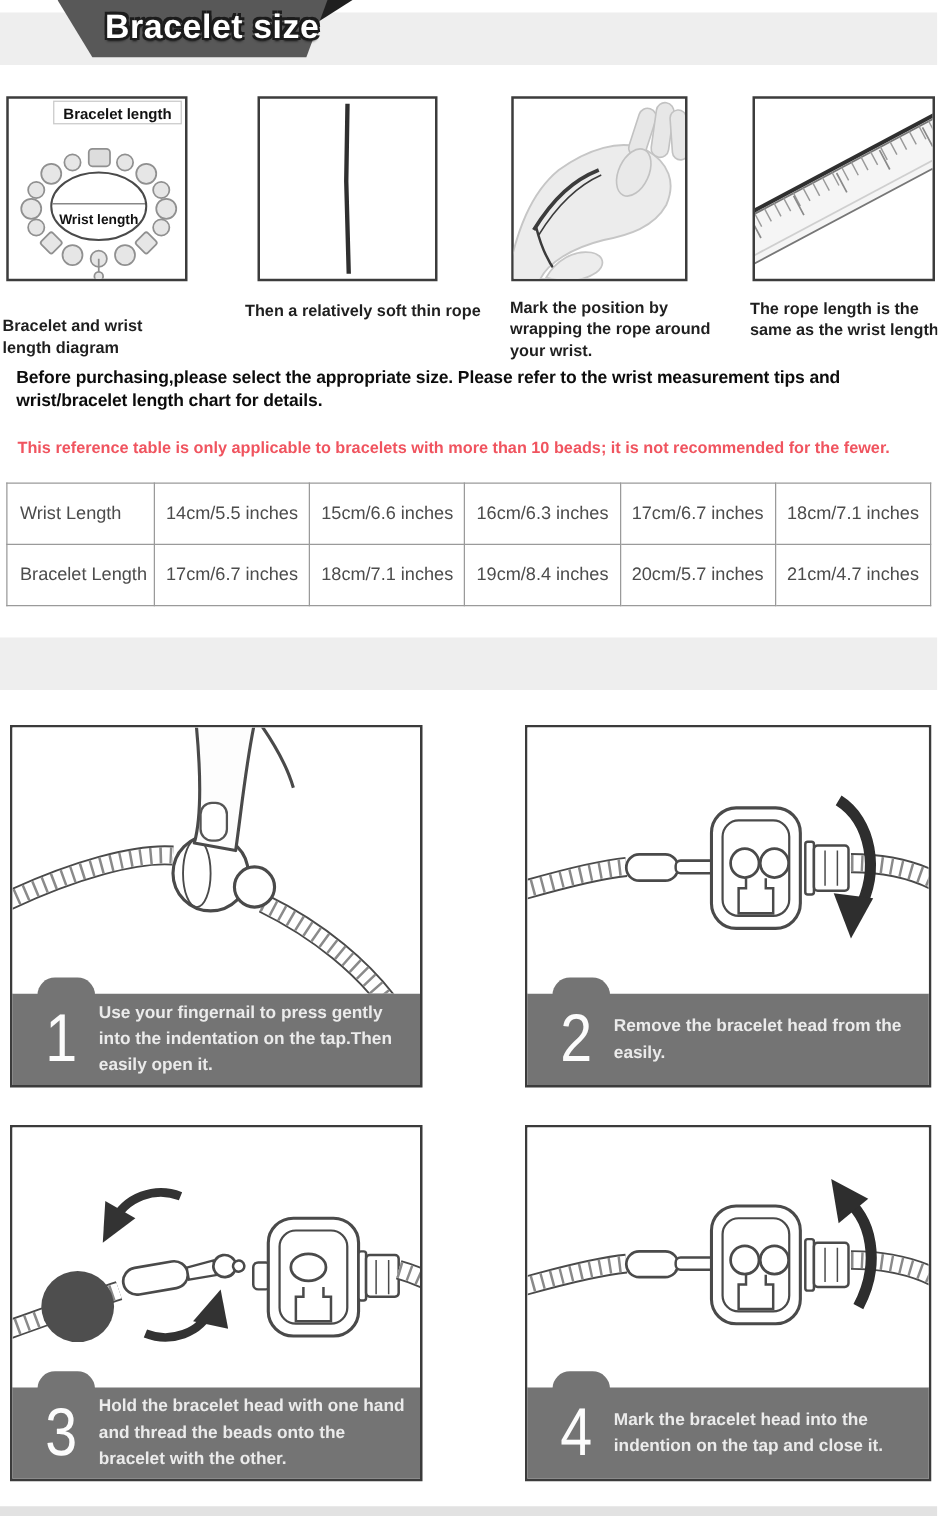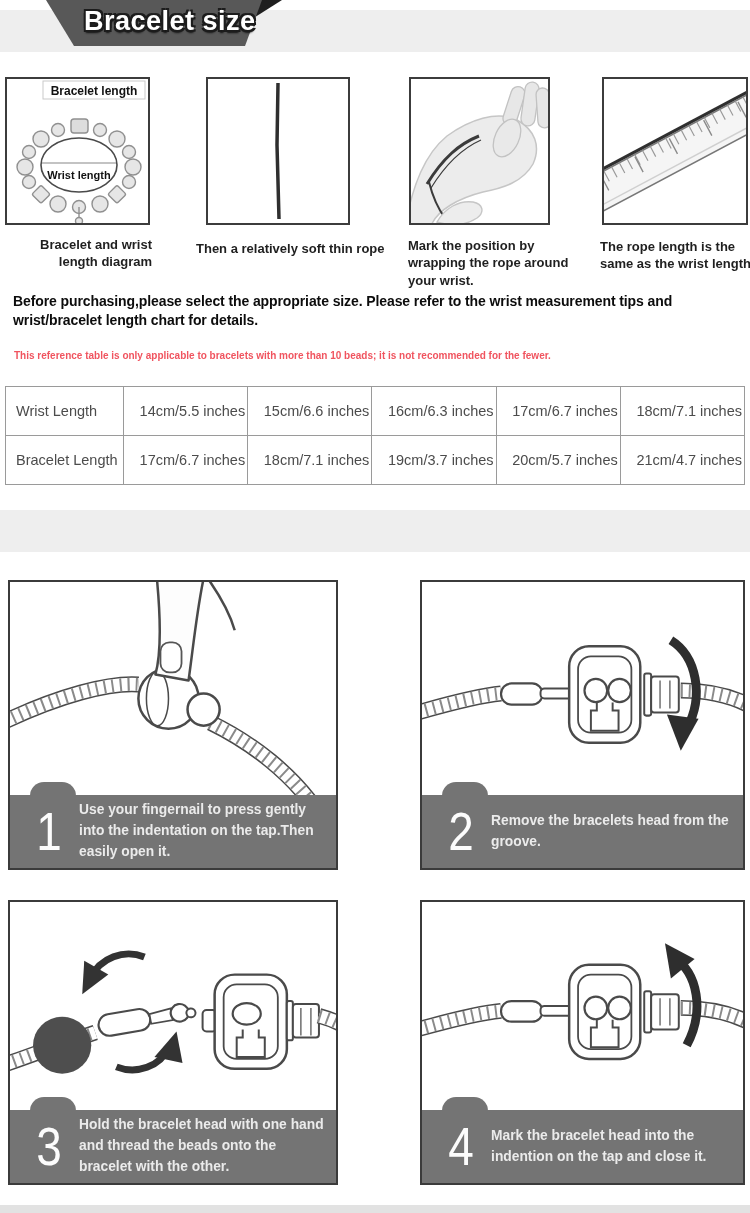--- a/index.html
+++ b/index.html
@@ -11,25 +11,25 @@
   .ribbon-label{position:absolute;left:38px;top:6px;font-size:27px;font-weight:bold;color:#fff;
     letter-spacing:.5px;
     text-shadow:-2px -2px 0 #1c1c1c,2px -2px 0 #1c1c1c,-2px 2px 0 #1c1c1c,2px 2px 0 #1c1c1c,0 3px 2px #111;}
   
   .mbox{position:absolute;top:77px;height:148px;border:2px solid #3c3c3c;background:#fff;box-sizing:border-box;}
   .mbox svg{width:100%;height:100%;display:block;}
   .mcap{position:absolute;font-size:13px;font-weight:bold;color:#1f1f1f;line-height:1.34;}
   
   .intro{position:absolute;left:13px;top:292px;width:727px;font-size:14px;font-weight:bold;
          color:#0c0c0c;line-height:1.36;letter-spacing:-.1px;}
-  .note{position:absolute;left:14px;top:350px;width:732px;font-size:10px;font-weight:bold;}
+  .note{position:absolute;left:14px;top:350px;width:732px;font-size:13px;font-weight:bold;}
   
   table.size{position:absolute;left:5px;top:386px;width:740px;border-collapse:collapse;table-layout:fixed;}
   table.size td{border:1.5px solid #9a9a9a;height:48px;font-size:14.5px;color:#4c4c4c;
-                text-align:right;background:#fff;padding:0 2px;}
+                text-align:center;background:#fff;padding:0 2px;}
   table.size td.rowlabel{text-align:left;padding-left:10px;}
   
   .panel{position:absolute;border:2px solid #3b3b3b;background:#fff;box-sizing:border-box;
          display:flex;flex-direction:column;}
   .panel-art{flex:1;overflow:hidden;background:#fff;}
   .panel-art svg{width:100%;height:100%;display:block;}
   .panel-caption{position:relative;height:73px;background:#747474;display:flex;align-items:center;
                  gap:15px;padding-left:24px;box-sizing:border-box;}
   .bump{position:absolute;left:20px;top:-13px;width:46px;height:14px;background:#747474;
         border-radius:23px 23px 0 0;}
@@ -106,21 +106,21 @@
       <g transform="rotate(-28 70 75)">
         <rect x="-50" y="58" width="250" height="36" fill="#f5f5f5" stroke="#777" stroke-width="1.5"></rect>
         <line x1="-50" y1="55.5" x2="200" y2="55.5" stroke="#2f2f2f" stroke-width="3.2"></line>
         <line x1="-46" y1="64" x2="198" y2="64" stroke="#9a9a9a" stroke-width="12" stroke-dasharray="1.2 7.8"></line>
         <line x1="-46" y1="69" x2="198" y2="69" stroke="#8a8a8a" stroke-width="18" stroke-dasharray="1.4 38.6"></line>
         <line x1="-50" y1="88" x2="200" y2="88" stroke="#cfcfcf" stroke-width="1.5"></line>
       </g>
     </svg>
   </div>
 
-  <div class="mcap" style="left:2px;top:236px;width:150px;text-align:right">Bracelet and wrist length diagram</div>
+  <div class="mcap" style="left:2px;top:252px;width:150px;text-align:left">Bracelet and wrist length diagram</div>
   <div class="mcap" style="left:196px;top:240px;width:200px">Then a relatively soft thin rope</div>
   <div class="mcap" style="left:408px;top:237px;width:166px">Mark the position by wrapping the rope around your wrist.</div>
   <div class="mcap" style="left:600px;top:238px;width:156px">The rope length is the same as the wrist length.</div>
 
   <div class="intro">Before purchasing,please select the appropriate size. Please refer to the wrist measurement tips and wrist/bracelet length chart for details.</div>
   <div class="note" style="color:#f0545f">This reference table is only applicable to bracelets with more than 10 beads; it is not recommended for the fewer.</div>
 
   <table class="size">
     <colgroup>
         <col style="width:118px">
@@ -136,21 +136,21 @@
       <td>14cm/5.5 inches</td>
       <td>15cm/6.6 inches</td>
       <td>16cm/6.3 inches</td>
       <td>17cm/6.7 inches</td>
       <td>18cm/7.1 inches</td>
     </tr>
     <tr>
       <td class="rowlabel">Bracelet Length</td>
       <td>17cm/6.7 inches</td>
       <td>18cm/7.1 inches</td>
-      <td>19cm/3.7 inches</td>
+      <td>19cm/8.4 inches</td>
       <td>20cm/5.7 inches</td>
       <td>21cm/4.7 inches</td>
     </tr>
   </tbody>
     </table>
 
   <div class="strip" style="top:510px"></div>
 
   <div class="panel" style="left:8px;top:580px;width:330px;height:290px">
     <div class="panel-art">
@@ -198,21 +198,21 @@
           <line x1="56" y1="-14" x2="56" y2="14" stroke="#4a4a4a" stroke-width="1.2"></line>
           <line x1="66" y1="-14" x2="66" y2="14" stroke="#4a4a4a" stroke-width="1.2"></line>
         </g>
         <path d="M 252,58 C 278,74 286,114 268,146" fill="none" stroke="#2e2e2e" stroke-width="9"></path>
         <polygon points="280,136 262,168 248,132" fill="#2e2e2e"></polygon>
       </svg>
     </div>
     <div class="panel-caption">
       <div class="bump"></div>
       <div class="step-number">2</div>
-      <div class="step-text">Remove the bracelets head from the groove.</div>
+      <div class="step-text">Remove the bracelet head from the easily.</div>
     </div>
   </div>
 
   <div class="panel" style="left:8px;top:900px;width:330px;height:285px">
     <div class="panel-art">
       <svg viewBox="0 0 325 212" preserveAspectRatio="none">
         <path d="M -12,168 C 25,155 55,143 85,133" fill="none" stroke="#4a4a4a" stroke-width="16"></path>
         <path d="M -12,168 C 25,155 55,143 85,133" fill="none" stroke="#ffffff" stroke-width="13"></path>
         <path d="M -12,168 C 25,155 55,143 85,133" fill="none" stroke="#8a8a8a" stroke-width="13" stroke-dasharray="2 6"></path>
         <circle cx="52" cy="146" r="29" fill="#4e4e4e"></circle>

